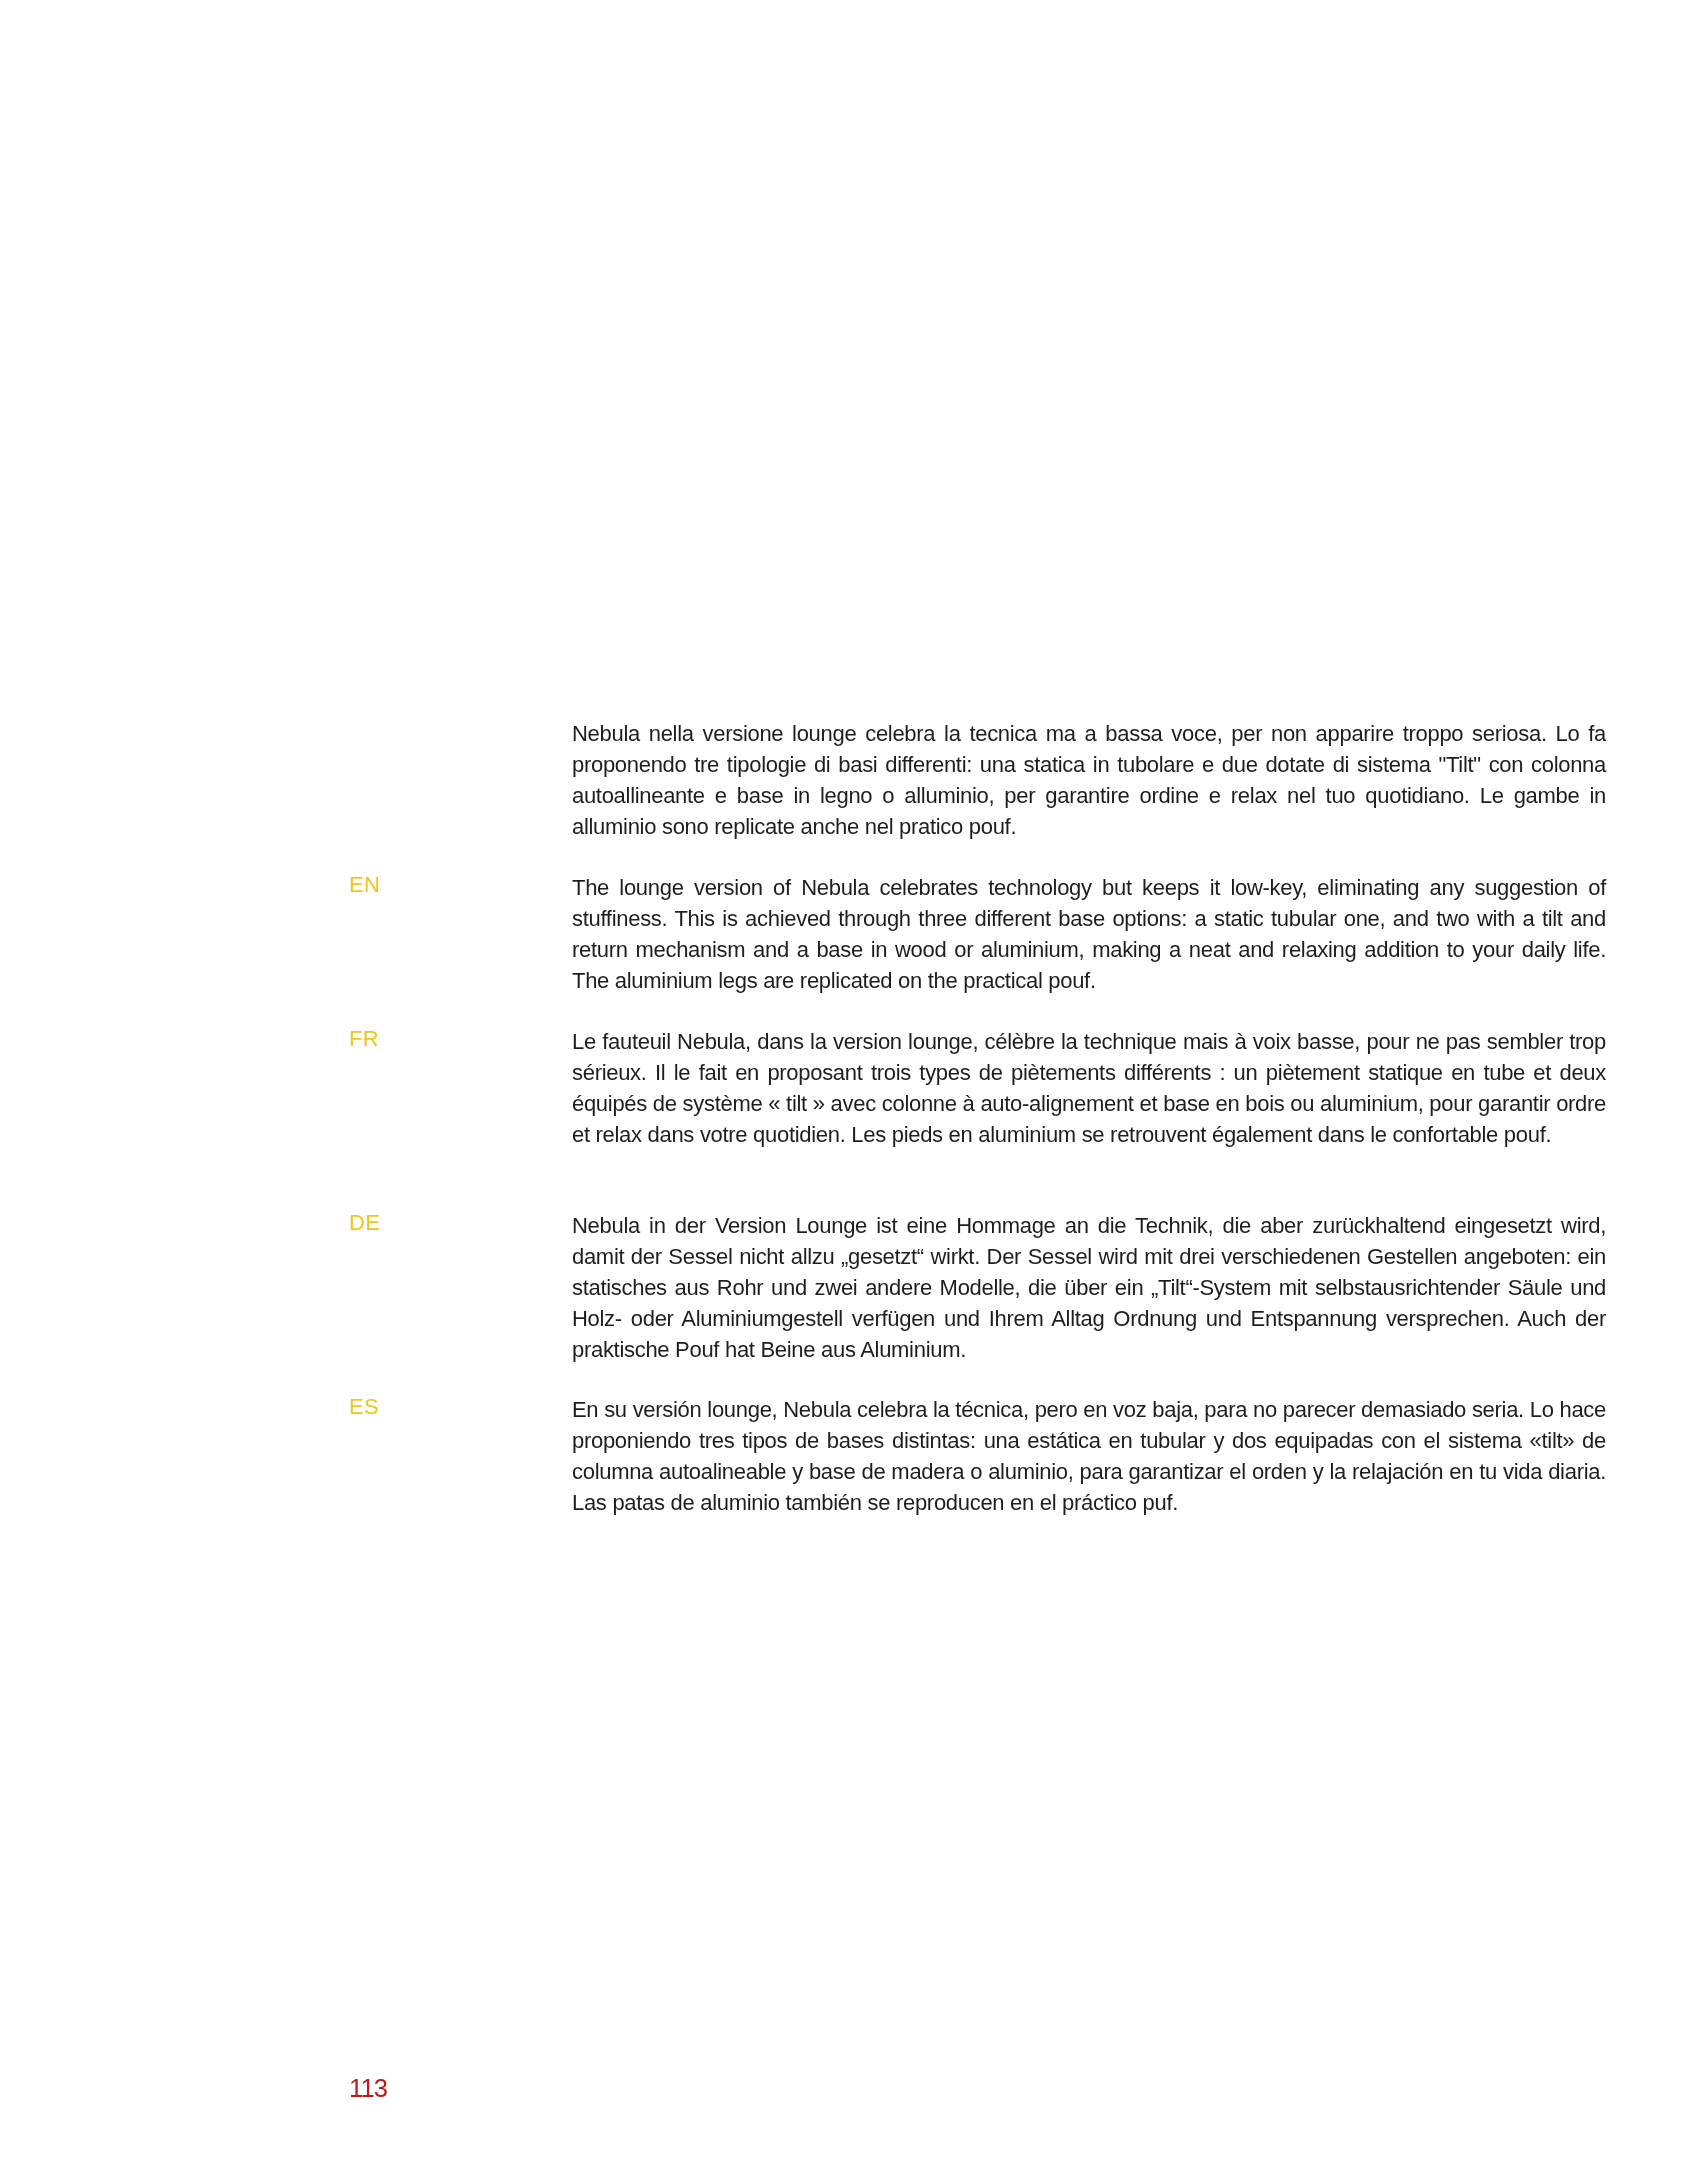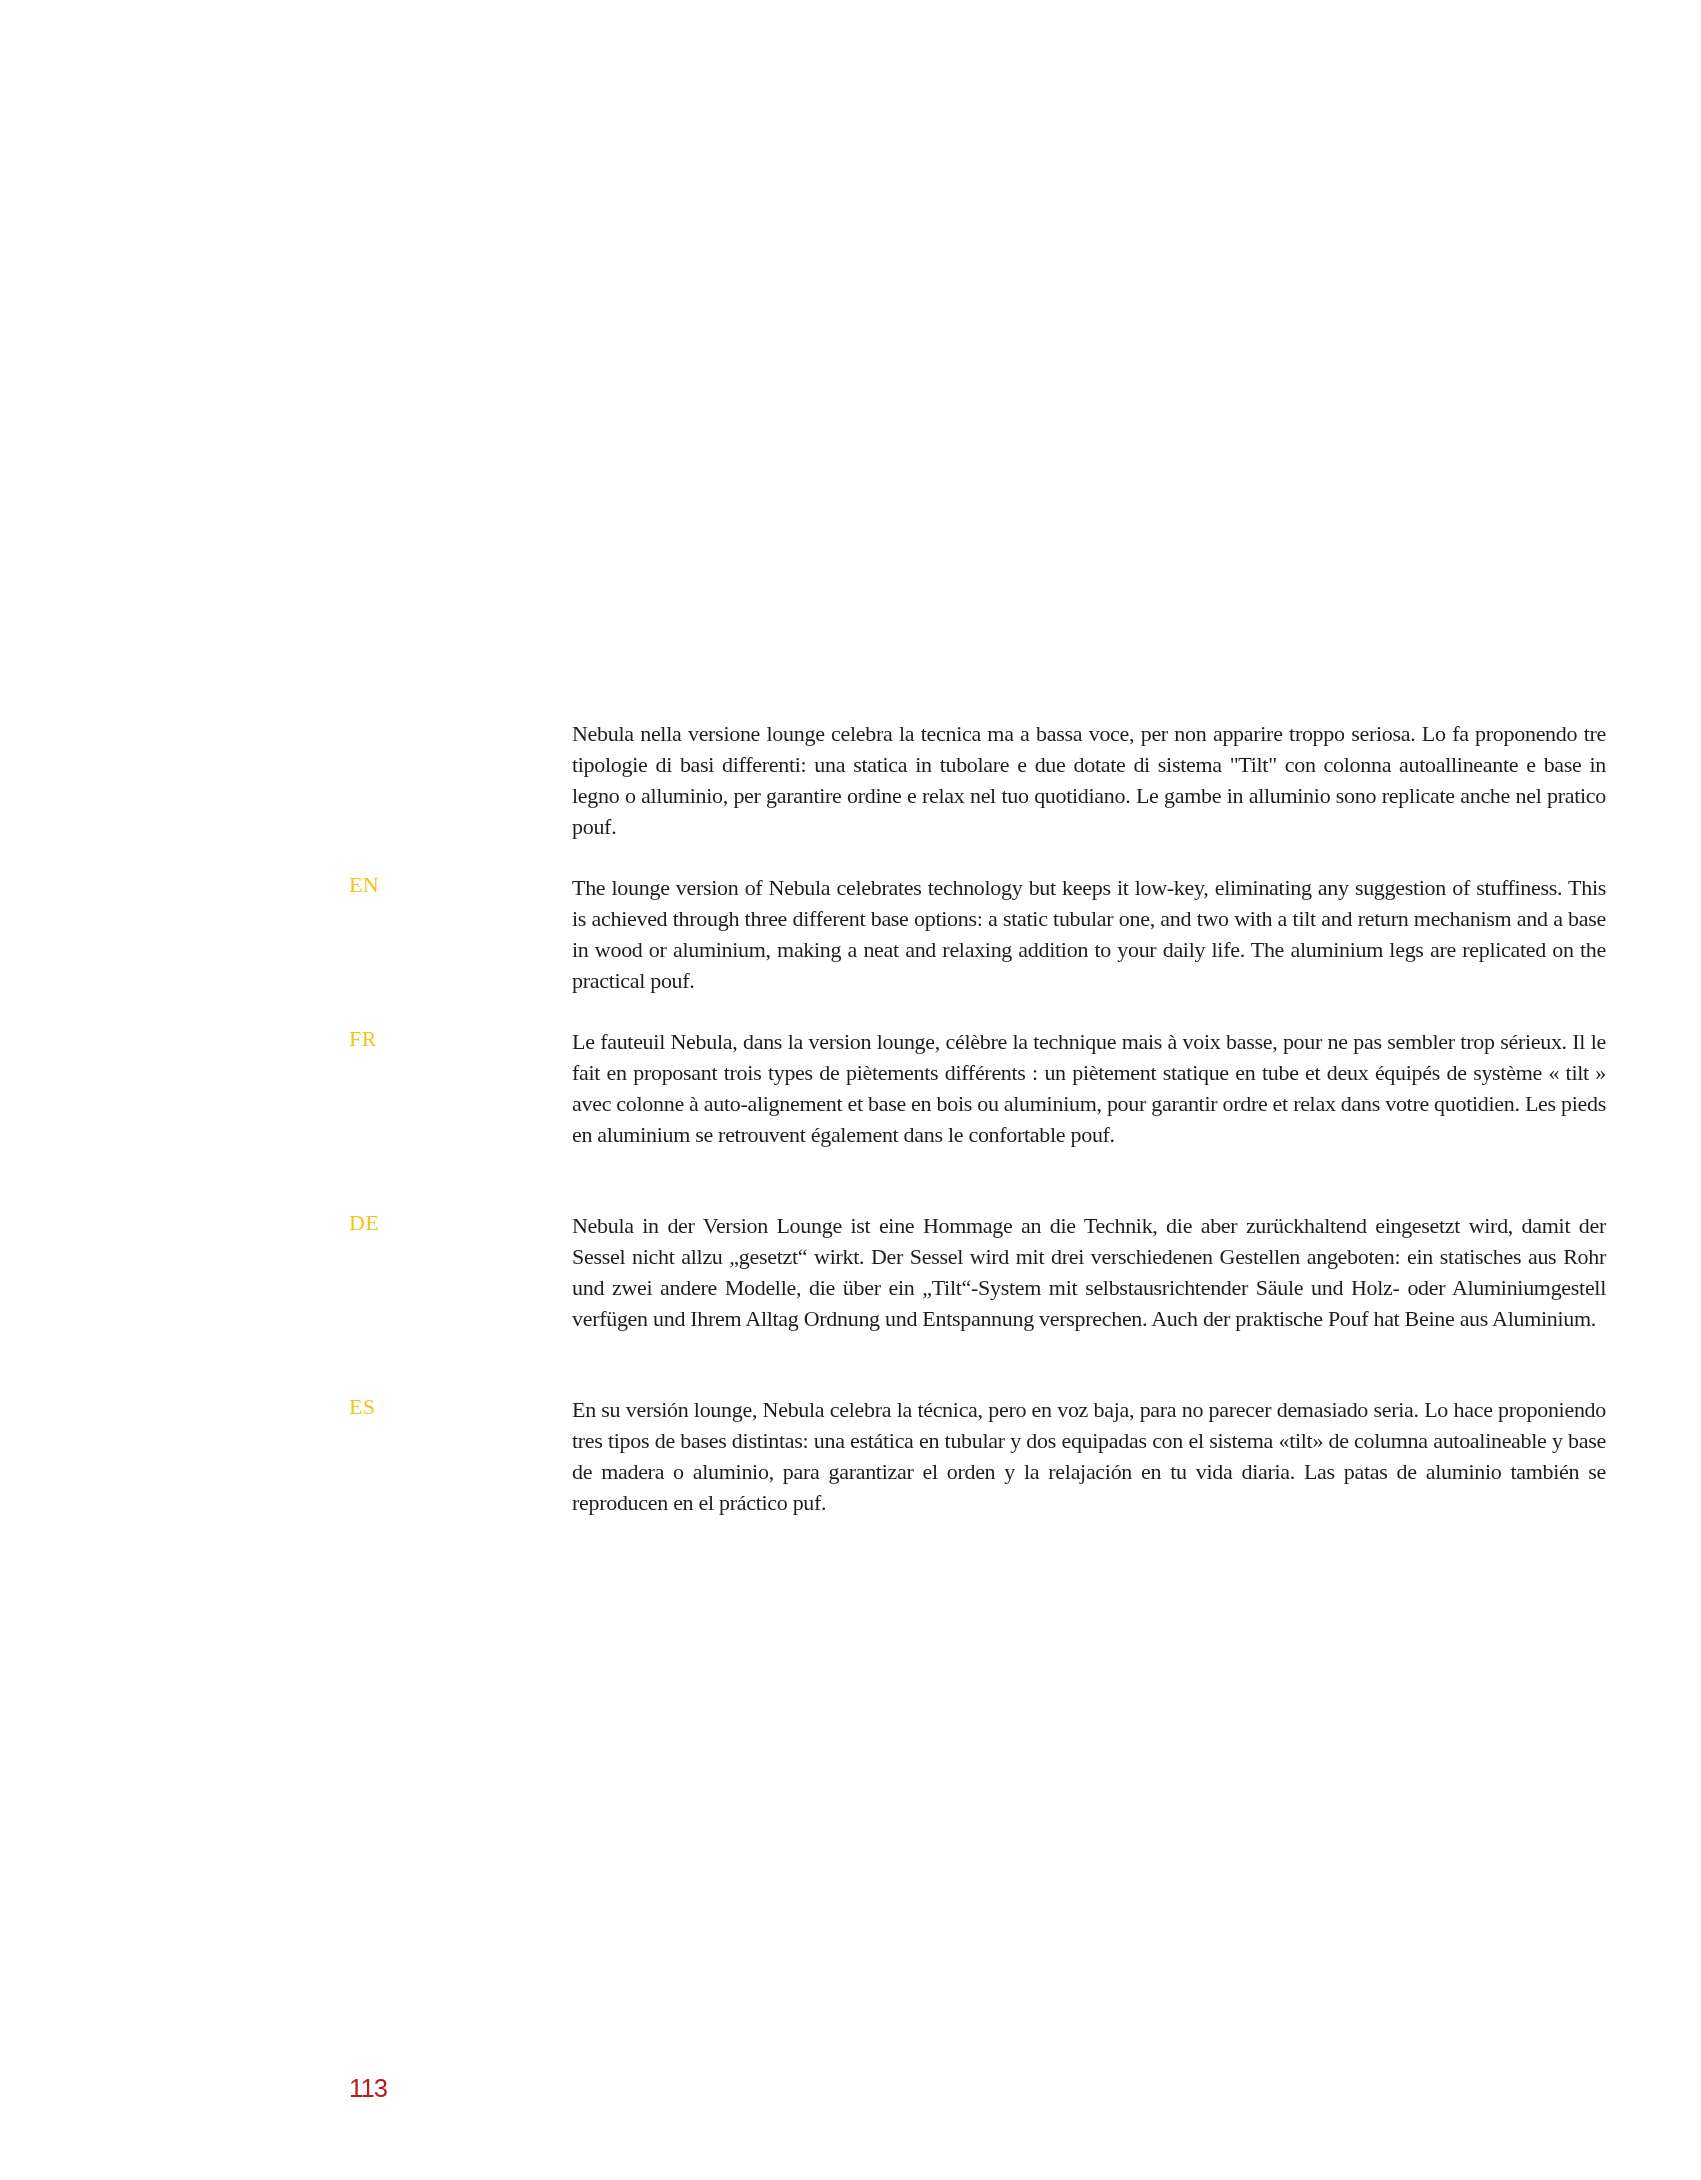--- a/index.html
+++ b/index.html
@@ -1,26 +1,26 @@
 <!DOCTYPE html>
 <html style="font-size:13.6px"><head>
   <meta charset="utf-8">
   <style>
     html, body { margin: 0; padding: 0; background: #ffffff; }
     body { width: 1701px; height: 2181px; position: relative; overflow: hidden; }
     .page { position: absolute; left: 0; top: 0; width: 1701px; height: 2181px; background: #fff; }
     .section { position: absolute; left: 0; width: 1701px; }
     .lang {
       position: absolute; left: 349px; top: 0;
-      font-family: Liberation Serif, serif;
+      font-family: Liberation Sans, sans-serif;
       font-size: 22px; color: #f0c419; letter-spacing: 0.4px;
     }
     .para {
       position: absolute; left: 572px; top: 0; width: 1034px;
-      font-family: Liberation Serif, serif;
+      font-family: Liberation Sans, sans-serif;
       font-size: 22px; line-height: 31px; color: #1e1e1e;
       text-align: justify; text-align-last: left;
       letter-spacing: -0.3px;
       margin: 0;
     }
     .page-number {
       position: absolute; left: 349px; top: 2074px;
       font-family: "Liberation Sans", sans-serif;
       font-size: 25.6px; color: #b91c1c; letter-spacing: -0.9px;
     }

